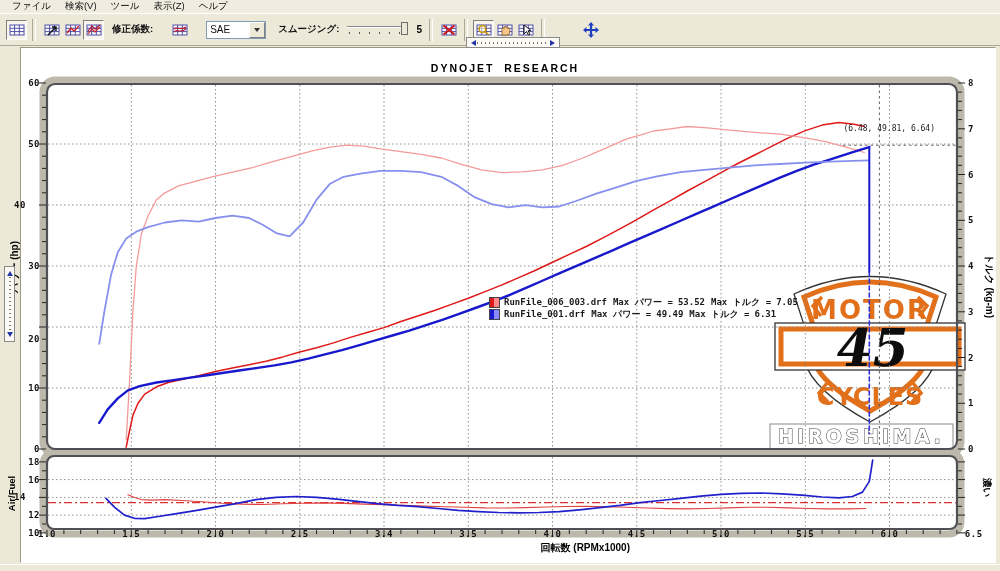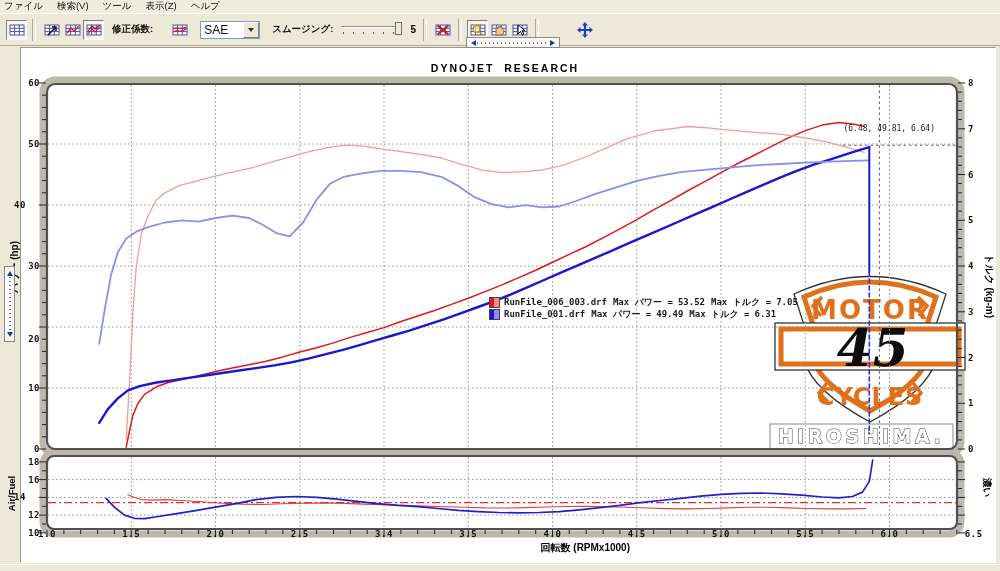--- a/index.html
+++ b/index.html
@@ -2,35 +2,35 @@
 <html><head>
 <meta charset="utf-8">
 <style>
   html,body{margin:0;padding:0;}
   body{width:1000px;height:571px;overflow:hidden;background:#ece9d8;
        font-family:"Liberation Sans",sans-serif;-webkit-font-smoothing:none;}
   .screen{position:relative;width:1000px;height:571px;background:#ece9d8;}
 
   
   .menubar{position:absolute;left:0;top:0;width:100%;height:13px;background:#f0ede0;
-           font-size:9.5px;color:#111;display:flex;align-items:center;padding-left:4px;box-sizing:border-box;}
+           font-size:9.5px;color:#111;display:flex;align-items:center;padding-left:12px;box-sizing:border-box;}
   .menubar span{margin-right:14px;cursor:default;}
 
   
   .toolbar{position:absolute;left:0;top:13px;width:100%;height:33px;background:#ece9d8;
            border-top:1px solid #fff;border-bottom:1px solid #aca899;
            display:flex;align-items:center;box-sizing:border-box;}
   .tb{width:21px;height:20px;padding:1px;background:transparent;border:1px solid transparent;
       display:flex;align-items:center;justify-content:center;}
   .tb.pressed{background:#f7f5ec;border-color:#808080 #ffffff #ffffff #808080;}
   .tb svg{width:16px;height:16px;}
   .sep{width:2px;height:22px;border-left:1px solid #aca899;border-right:1px solid #fff;margin:0 5px;}
   .tlabel{font-size:9.5px;font-weight:bold;color:#111;white-space:nowrap;}
   .combo{width:58px;height:16px;border:1px solid #7f9db9;background:#fff;display:flex;align-items:center;
-         font-size:12px;margin-left:10px;}
+         font-size:10px;margin-left:16px;}
   .combo .cval{flex:1;padding-left:3px;color:#111;}
   .combo .cbtn{width:14px;height:14px;background:#ece9d8;border:1px solid;border-color:#fff #808080 #808080 #fff;
          display:flex;align-items:center;justify-content:center;}
   .combo .cbtn i{width:0;height:0;border:3px solid transparent;border-top:4px solid #333;margin-top:3px;}
   .slider{position:relative;width:62px;height:18px;margin-left:7px;}
   .slider .track{position:absolute;left:1px;right:1px;top:5px;height:1px;background:#8a8a8a;box-shadow:0 1px 0 #fff;}
   .slider .dots{position:absolute;left:3px;right:6px;top:11px;height:2px;
         background:repeating-linear-gradient(to right,#555 0 1px,transparent 1px 10px);}
   .slider .thumb{position:absolute;right:0;top:1px;width:5px;height:11px;background:#ece9d8;
         border:1px solid #6f6f6f;}

